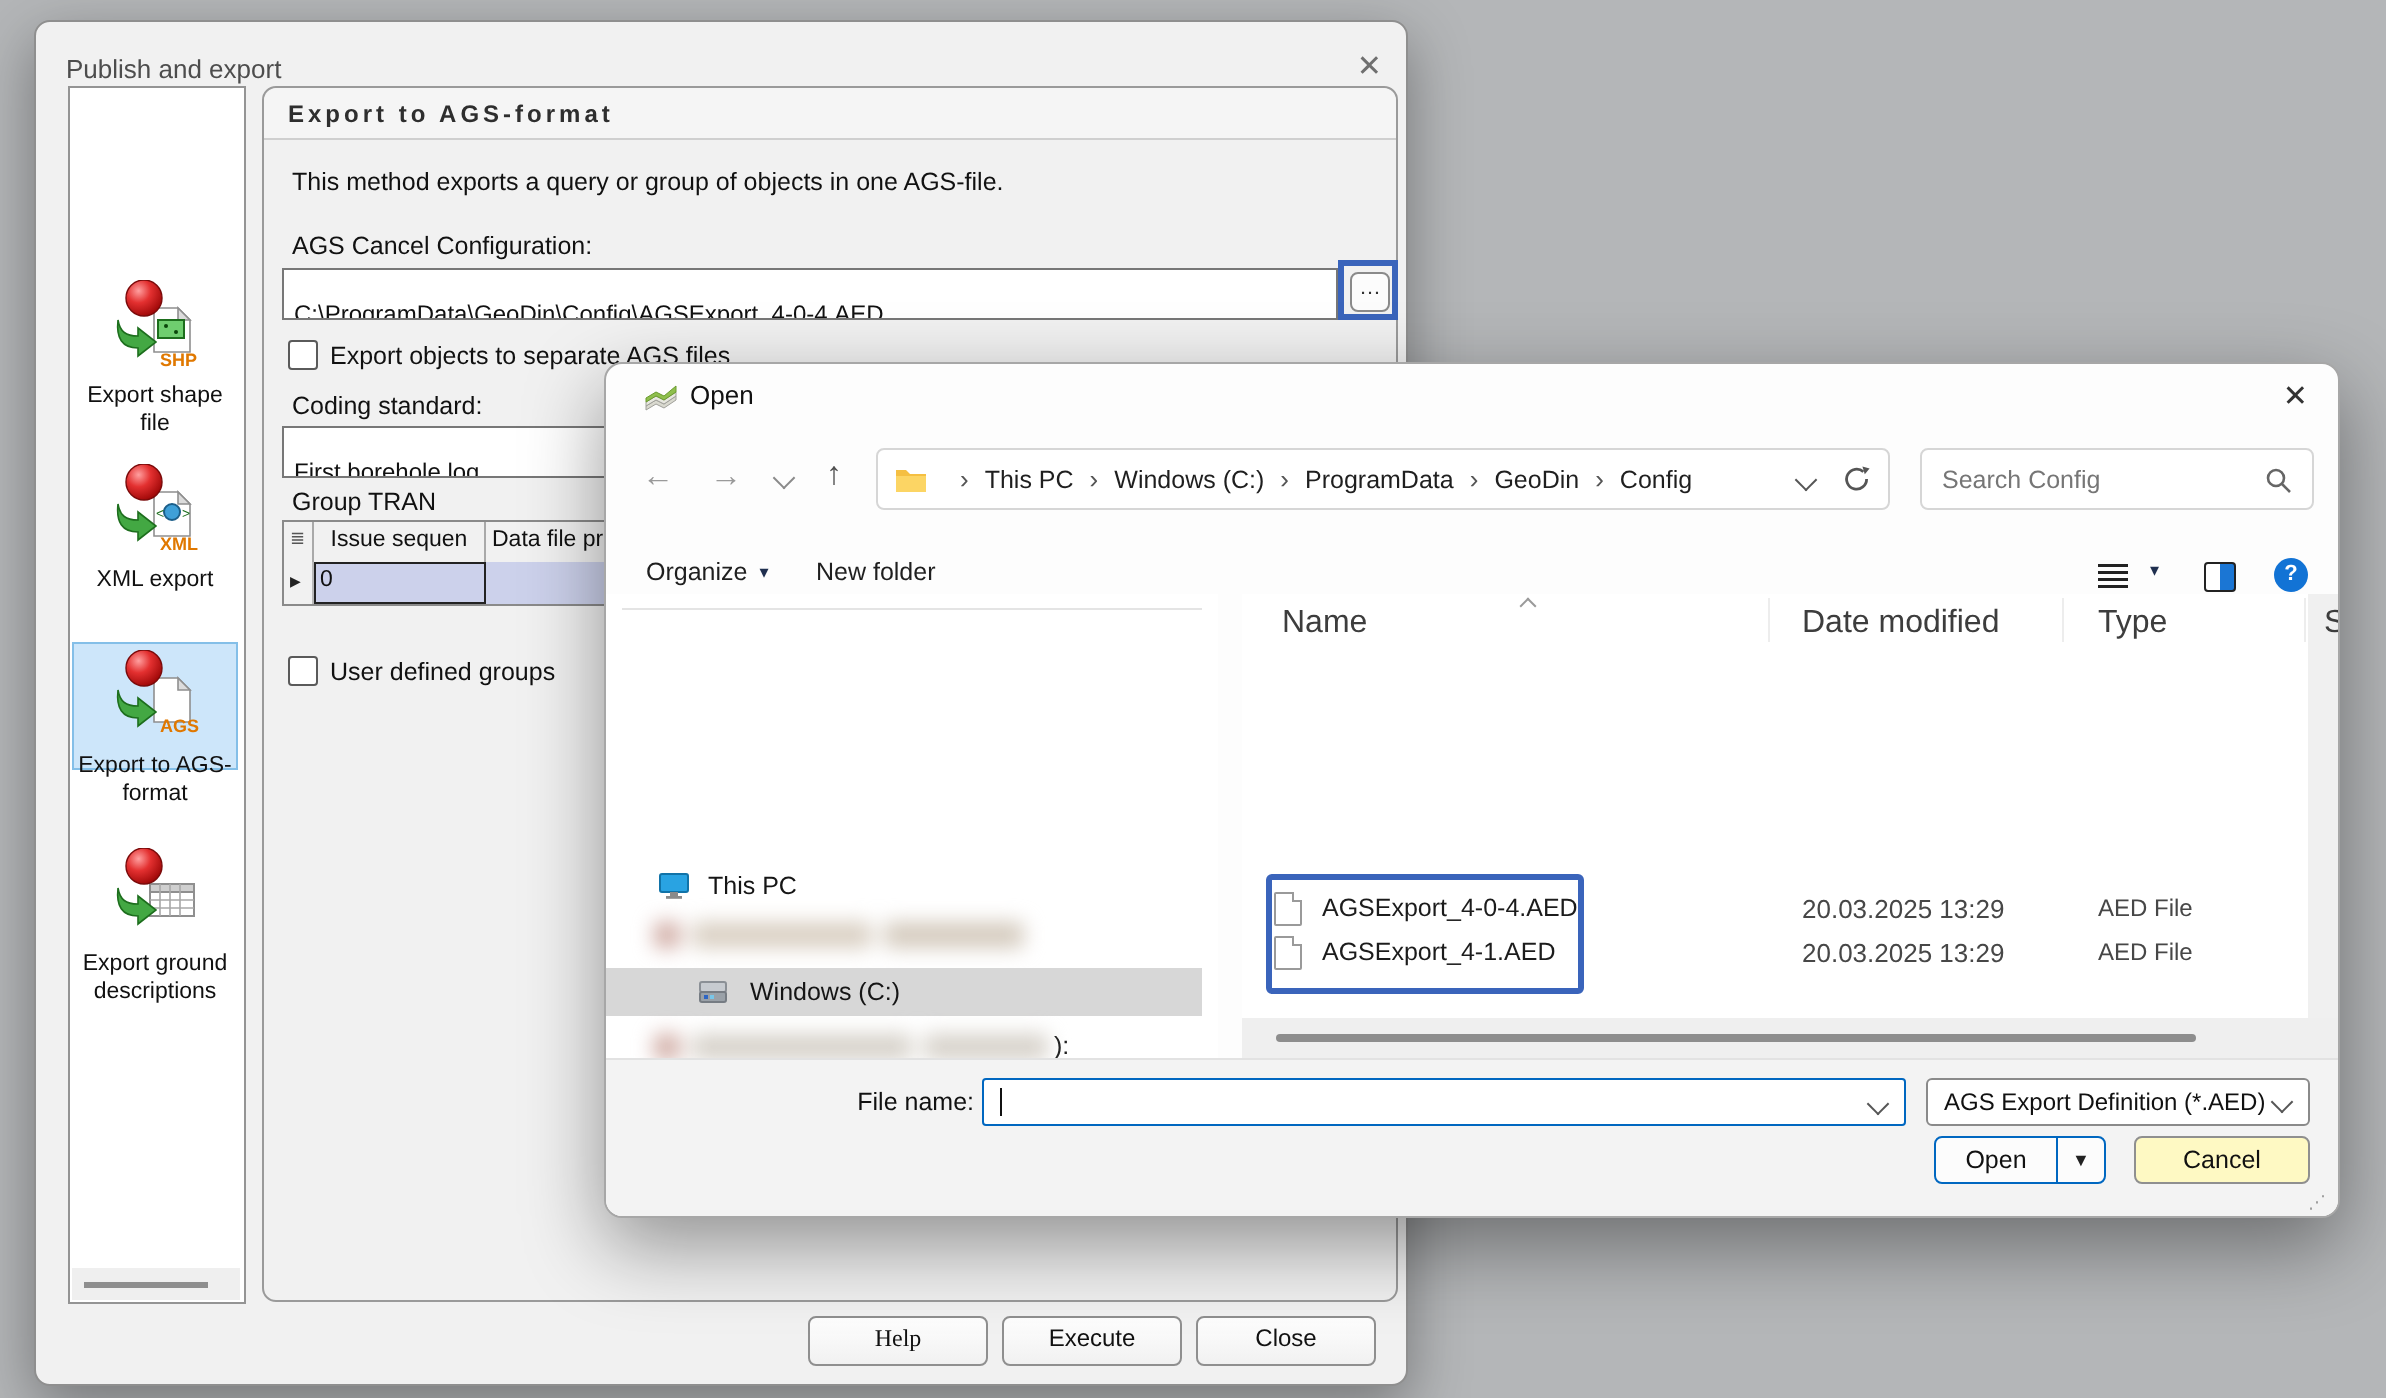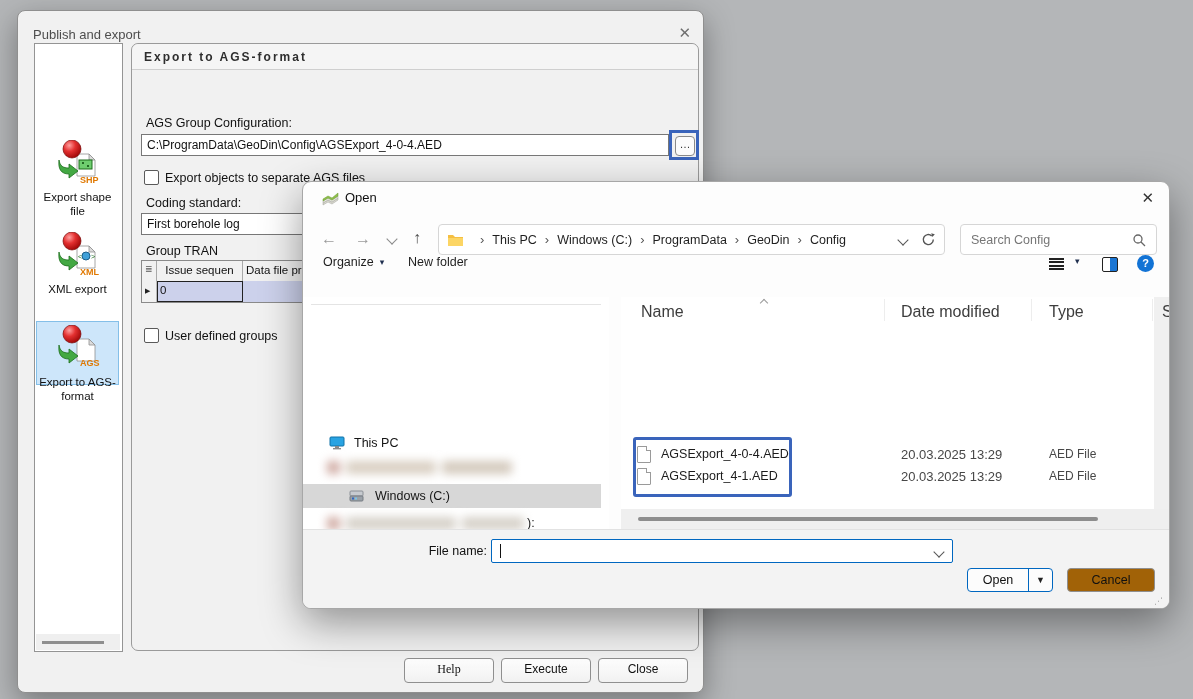--- a/index.html
+++ b/index.html
@@ -22,21 +22,21 @@
   .side-thumb{position:absolute;left:6px;top:7px;width:62px;height:3px;background:#8e8e8e;}
 
   
   #groupbox{left:113px;top:32px;width:566px;height:606px;border:1px solid #9a9a9a;border-radius:7px;background:#f1f1f1;}
   #groupbox-header{position:absolute;left:0;top:0;right:0;height:25px;background:#f5f5f5;
     border-bottom:1px solid #cfcfcf;border-radius:7px 7px 0 0;}
   #groupbox-header span{position:absolute;left:12px;top:6px;font-size:12px;font-weight:700;
     letter-spacing:2px;color:#2e2e2e;}
   .field-label{position:absolute;font-size:12.5px;color:#111;white-space:nowrap;}
   .w-input{position:absolute;background:#fff;border:1px solid #777;box-sizing:border-box;
-    font-size:12px;color:#111;line-height:20px;padding:0 5px;white-space:nowrap;overflow:hidden;}
+    font-size:12px;color:#111;line-height:20px;padding:12px 5px;white-space:nowrap;overflow:hidden;}
   .checkbox{position:absolute;display:flex;align-items:center;gap:6px;}
   .cb-box{width:13px;height:13px;background:#fff;border:1px solid #5a5a5a;border-radius:2px;}
   .cb-lbl{font-size:12.5px;color:#111;white-space:nowrap;}
 
   
   #browse-annot{position:absolute;left:537px;top:86px;width:30px;height:30px;border:3px solid #3a64bb;box-sizing:border-box;}
   #browse-btn{position:absolute;left:3px;top:3px;width:18px;height:18px;background:#fcfcfc;border:1px solid #8a8a8a;
     border-radius:4px;font-size:11px;color:#333;text-align:center;line-height:14px;}
 
   
@@ -64,21 +64,21 @@
 
   #crumb-bar{position:absolute;left:135px;top:42px;width:507px;height:31px;border:1px solid #d6d6d6;border-radius:4px;
     background:#fff;display:flex;align-items:center;box-sizing:border-box;padding:0 8px;}
   .crumb{font-size:12.5px;color:#1f1f1f;}
   .crumb-sep{font-size:13px;color:#555;margin:0 8px;}
   #crumb-chev{margin-left:auto;margin-right:14px;}
   #search-box{position:absolute;left:657px;top:42px;width:197px;height:31px;border:1px solid #d6d6d6;border-radius:4px;
     background:#fff;box-sizing:border-box;display:flex;align-items:center;padding:0 10px;}
   #search-box span{font-size:12.5px;color:#767676;}
 
-  #toolbar{position:absolute;left:0;top:68px;right:0;height:30px;}
+  #toolbar{position:absolute;left:0;top:92px;right:0;height:30px;}
   .tb-item{position:absolute;font-size:12.5px;color:#1f1f1f;display:flex;align-items:center;gap:6px;}
   .icon-lines{width:15px;height:12px;background:repeating-linear-gradient(to bottom,#222 0 1.6px,transparent 1.6px 3.5px);}
   .icon-pane{width:14px;height:13px;border:1.6px solid #222;border-radius:2px;background:linear-gradient(90deg,#fff 0 50%,#1b76d4 50% 100%);}
   .icon-help{width:17px;height:17px;border-radius:50%;background:#1273d5;color:#fff;font-size:11px;font-weight:700;
     text-align:center;line-height:17px;}
   .tri{font-size:9px;color:#1f2f4f;}
 
   
   #nav-pane{position:absolute;left:0;top:115px;width:306px;height:232px;background:#fff;overflow:hidden;}
   #pane-sep{position:absolute;left:8px;top:7px;width:290px;height:1px;background:#e4e4e4;}
@@ -110,21 +110,21 @@
     border-radius:2px;box-sizing:border-box;display:flex;align-items:center;padding:0 8px;}
   #fname-caret{width:1px;height:14px;background:#111;}
   #fname-chev{position:absolute;right:9px;top:8px;}
   #ftype-select{position:absolute;left:660px;top:9px;width:192px;height:24px;background:#fff;border:1px solid #8a8a8a;
     border-radius:3px;box-sizing:border-box;display:flex;align-items:center;padding:0 8px;font-size:12px;color:#111;}
   #ftype-select .chev{position:absolute;right:9px;}
   #open-btn{position:absolute;left:664px;top:38px;width:86px;height:24px;background:#fcfcfc;border:1px solid #0067c0;
     border-radius:4px;box-sizing:border-box;display:flex;}
   #open-btn-main{width:60px;text-align:center;font-size:12.5px;color:#111;line-height:22px;border-right:1px solid #0067c0;}
   #open-btn-arrow{flex:1;text-align:center;font-size:9px;color:#222;line-height:22px;}
-  #cancel-btn{position:absolute;left:764px;top:38px;width:88px;height:24px;background:#a16207;border:1px solid #8f8f8f;
+  #cancel-btn{position:absolute;left:764px;top:38px;width:88px;height:24px;background:#fef9c3;border:1px solid #8f8f8f;
     border-radius:4px;box-sizing:border-box;text-align:center;font-size:12.5px;color:#111;line-height:22px;}
   #grip{position:absolute;right:5px;bottom:3px;font-size:9px;color:#9a9a9a;letter-spacing:1px;}
 </style>
 </head>
 <body>
 
 <svg width="0" height="0" style="position:absolute">
   <defs>
     <radialGradient id="ballg" cx="35%" cy="30%" r="75%">
       <stop offset="0%" stop-color="#ff9f9f"></stop>
@@ -181,33 +181,45 @@
     <div class="side-item" style="top:281px;">
       <svg width="46" height="46" viewBox="0 0 46 46">
         <use href="#docpage" transform="translate(22,14)"></use>
         <use href="#redball" transform="translate(17,9)"></use>
         <use href="#garrow" transform="translate(4,20)"></use>
         <text x="25" y="41" font-size="9" font-weight="bold" fill="#e07800" font-family="Liberation Sans,sans-serif">AGS</text>
       </svg>
       <div class="lbl" style="overflow:hidden;">Export to AGS-format</div>
     </div>
 
+    <div class="side-item" style="top:380px;">
+      <svg width="46" height="46" viewBox="0 0 46 46">
+        <rect x="20" y="18" width="22" height="16" fill="#fff" stroke="#8f8f8f"></rect>
+        <rect x="20" y="18" width="22" height="4" fill="#cfcfcf" stroke="#8f8f8f"></rect>
+        <path d="M25,18 v16 M30,18 v16 M35,18 v16 M20,26 h22 M20,30 h22" stroke="#a8a8a8" stroke-width="0.8"></path>
+        <use href="#redball" transform="translate(17,9)"></use>
+        <use href="#garrow" transform="translate(4,20)"></use>
+      </svg>
+      <div class="lbl">Export ground</div>
+      <div class="lbl">descriptions</div>
+    </div>
 
     <div class="side-scroll">
       <div class="side-thumb"></div>
     </div>
   </div>
 
   <div class="abs" id="groupbox">
     <div id="groupbox-header">
       <span>Export to AGS-format</span>
     </div>
 
-
-    <div class="field-label" style="left:14px;top:72px;">AGS Group Configuration:</div>
+    <div class="field-label" style="left:14px;top:40px;">This method exports a query or group of objects in one AGS-file.</div>
+
+    <div class="field-label" style="left:14px;top:72px;">AGS Cancel Configuration:</div>
     <div class="w-input" style="left:9px;top:90px;width:528px;height:22px;">C:\ProgramData\GeoDin\Config\AGSExport_4-0-4.AED</div>
 
     <div id="browse-annot">
       <div id="browse-btn">…</div>
     </div>
 
     <div class="checkbox" style="left:12px;top:126px;">
       <div class="cb-box"></div>
       <div class="cb-lbl">Export objects to separate AGS files</div>
     </div>
@@ -378,20 +390,24 @@
     </div>
   </div>
 
   <div id="open-bottom">
     <div id="fname-label">File name:</div>
     <div id="fname-input">
       <span></span>
       <span id="fname-caret"></span>
       <span class="chev" id="fname-chev"></span>
     </div>
+    <div id="ftype-select">
+      <span>AGS Export Definition (*.AED)</span>
+      <span class="chev"></span>
+    </div>
     <div id="open-btn">
       <div id="open-btn-main">Open</div>
       <div id="open-btn-arrow">▼</div>
     </div>
     <div id="cancel-btn">Cancel</div>
     <div id="grip">⋰</div>
   </div>
 </div>
 
 </body></html>

